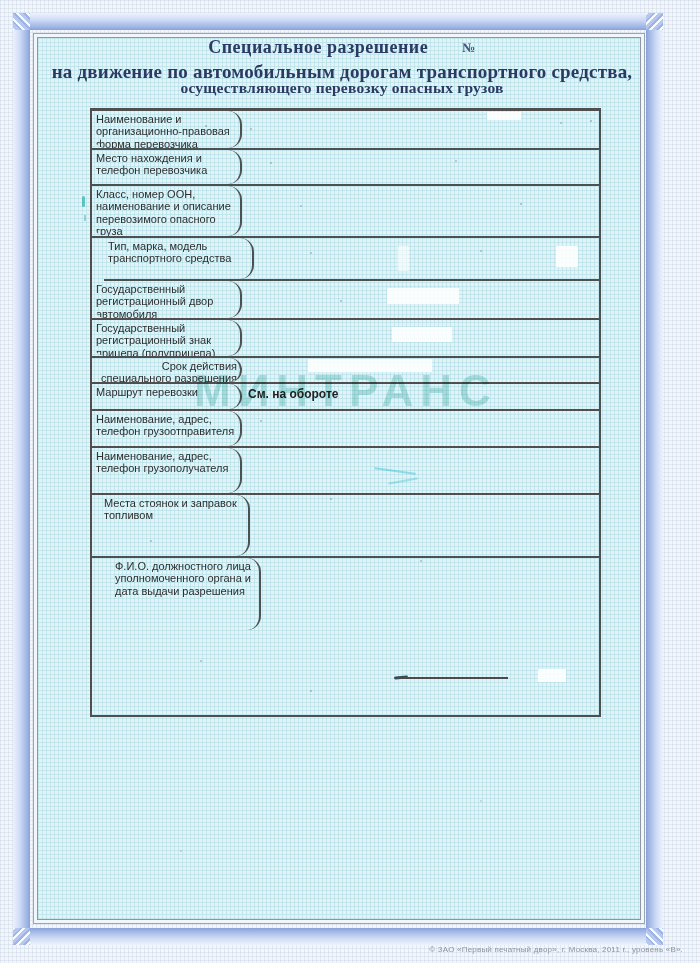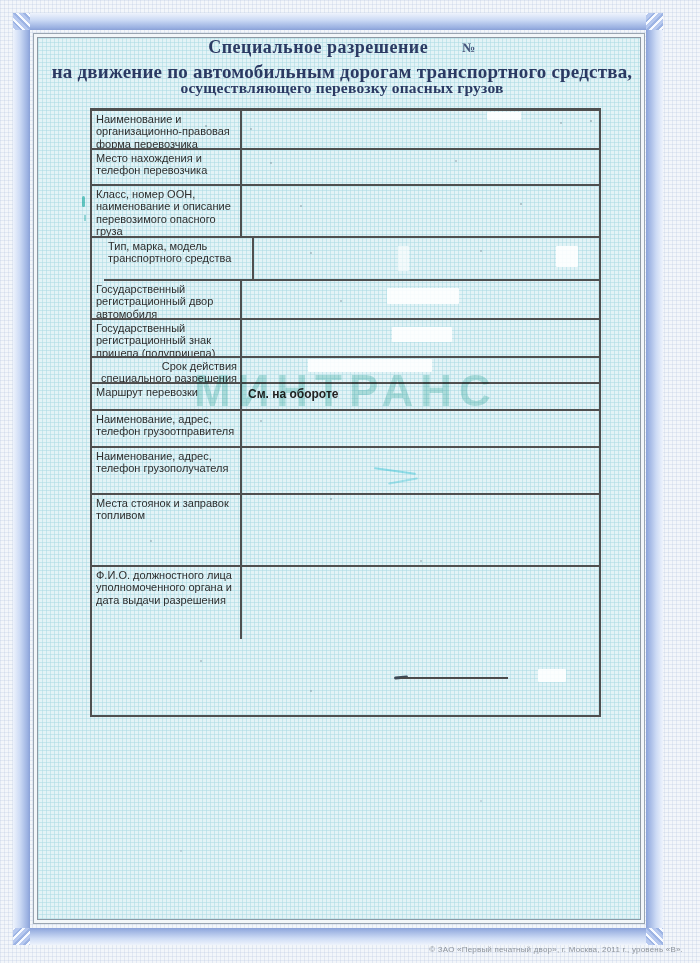--- a/index.html
+++ b/index.html
@@ -56,29 +56,29 @@
     letter-spacing:7px;color:rgba(122,203,192,.48);mix-blend-mode:multiply;
     transform:scaleY(1.0);white-space:nowrap;
   }
 
   
   .doc-table{
     position:absolute;left:90px;top:108px;width:511px;height:609px;z-index:3;
     border:2px solid #4f4f4f;border-top-width:3px;box-sizing:border-box;
   }
   .row{display:flex;box-sizing:border-box;border-bottom:2px solid #4f4f4f;overflow:hidden;}
-  .row:last-child{border-bottom:none;}
+  .row:last-child{border-bottom:none;padding-left:19px;}
   .cell-label{
     width:150px;flex:0 0 150px;box-sizing:border-box;border-right:2px solid #4f4f4f;
-    padding:2px 3px 1px 4px;font-size:11px;line-height:1.13;color:#2e2e2e;overflow:hidden;
+    padding:2px 3px 1px 4px;font-size:11px;line-height:1.13;color:#2e2e2e;overflow:hidden;border-radius:14px;
   }
   .cell-value{flex:1;padding:3px 4px 1px 6px;font-size:12px;color:#222;font-weight:bold;overflow:hidden;}
   .r1{height:39px;} .r2{height:36px;} .r3{height:52px;} .r4{height:43px;margin-left:12px;}
   .r5{height:39px;} .r6{height:38px;} .r7{height:26px;text-align:right;} .r8{height:27px;}
-  .r9{height:37px;} .r10{height:47px;} .r11{height:88px;} .r12{height:72px;} .r13{height:72px;}
+  .r9{height:37px;} .r10{height:47px;} .r11{height:88px;} .r12{height:63px;padding-left:8px;} .r13{height:72px;}
 
   
   .patch{position:absolute;background:rgba(255,255,255,.88);z-index:6;filter:blur(.6px);border-radius:1px;}
   .patch-a{left:487px;top:112px;width:34px;height:8px;}
   .patch-b{left:398px;top:246px;width:11px;height:25px;opacity:.7;}
   .patch-c{left:556px;top:246px;width:22px;height:21px;}
   .patch-d{left:387px;top:288px;width:72px;height:16px;}
   .patch-e{left:392px;top:327px;width:60px;height:15px;}
   .patch-f{left:308px;top:359px;width:124px;height:13px;}
   .patch-g{left:538px;top:669px;width:28px;height:13px;}

